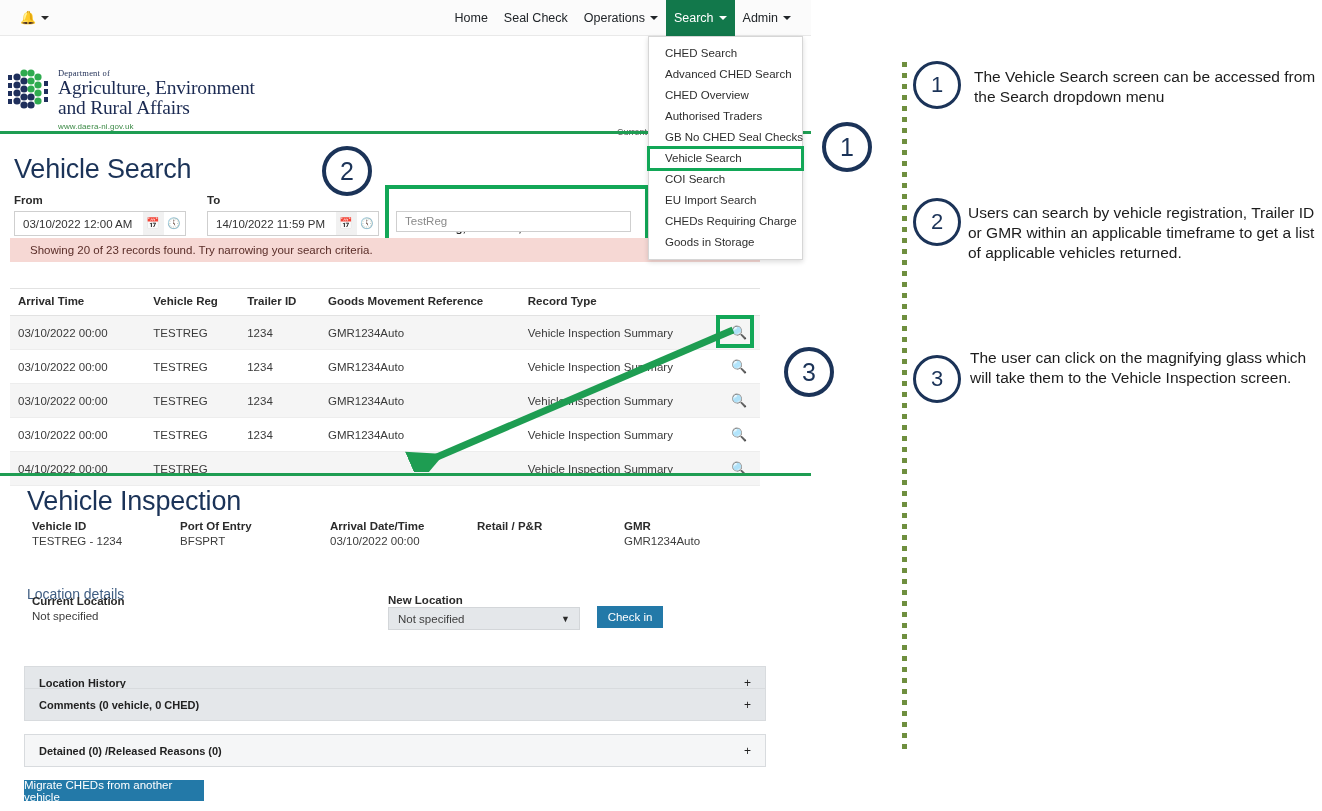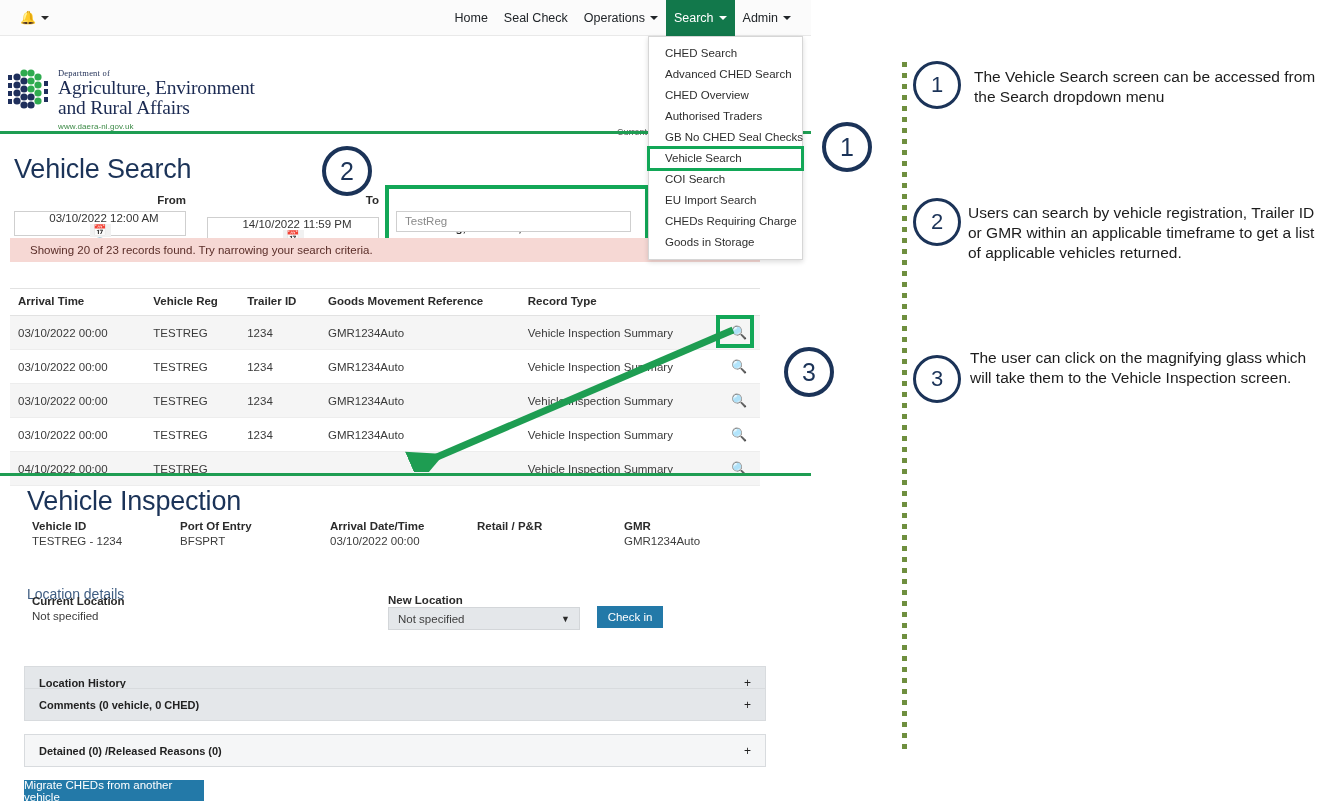--- a/index.html
+++ b/index.html
@@ -65,24 +65,24 @@
     position: absolute; left: 617px; top: 91px; font-size: 9px; color: #5a5a5a;
   }
 
   .hr-green { position: absolute; left: 0; width: 811px; height: 3px; background: #1e9d52; }
 
   
   .h1 {
     position: absolute; font-size: 27px; color: #1b3358; font-weight: normal;
     margin: 0; letter-spacing: -0.2px;
   }
-  .field-label { font-size: 11.5px; font-weight: bold; color: #2b2b2b; text-align: right; }
+  .field-label { font-size: 11.5px; font-weight: bold; color: #2b2b2b; }
   .date-box {
     display: flex; align-items: center; border: 1px solid #cfcfcf; background: #fff;
-    height: 25px; width: 172px; flex-direction: column;
+    height: 25px; width: 172px;
   }
   .date-val { font-size: 11.5px; color: #333; padding-left: 8px; flex: 1; }
   .date-btn {
     width: 21px; height: 23px; display: flex; align-items: center; justify-content: center;
     color: #454545; font-size: 11px; background: #f1f1f1;
   }
   .date-btn.plain { background: #fff; }
 
   .vrg-box {
     position: absolute; left: 389px; top: 189px; width: 256px; height: 56px;
@@ -253,21 +253,21 @@
   <div class="field-label">From</div>
   <div class="date-box" style="margin-top:5px;">
     <span class="date-val">03/10/2022 12:00 AM</span>
     <span class="date-btn">📅</span>
     <span class="date-btn plain">🕔</span>
   </div>
 </div>
 
 <div style="position:absolute; left:207px; top:194px;">
   <div class="field-label">To</div>
-  <div class="date-box" style="margin-top:11px;">
+  <div class="date-box" style="margin-top:5px;">
     <span class="date-val">14/10/2022 11:59 PM</span>
     <span class="date-btn">📅</span>
     <span class="date-btn plain">🕔</span>
   </div>
 </div>
 
 <div class="vrg-box"></div>
 <div class="vrg-label">Vehicle Reg, Trailer ID, or GMR</div>
 <div class="vrg-input">TestReg</div>
 

